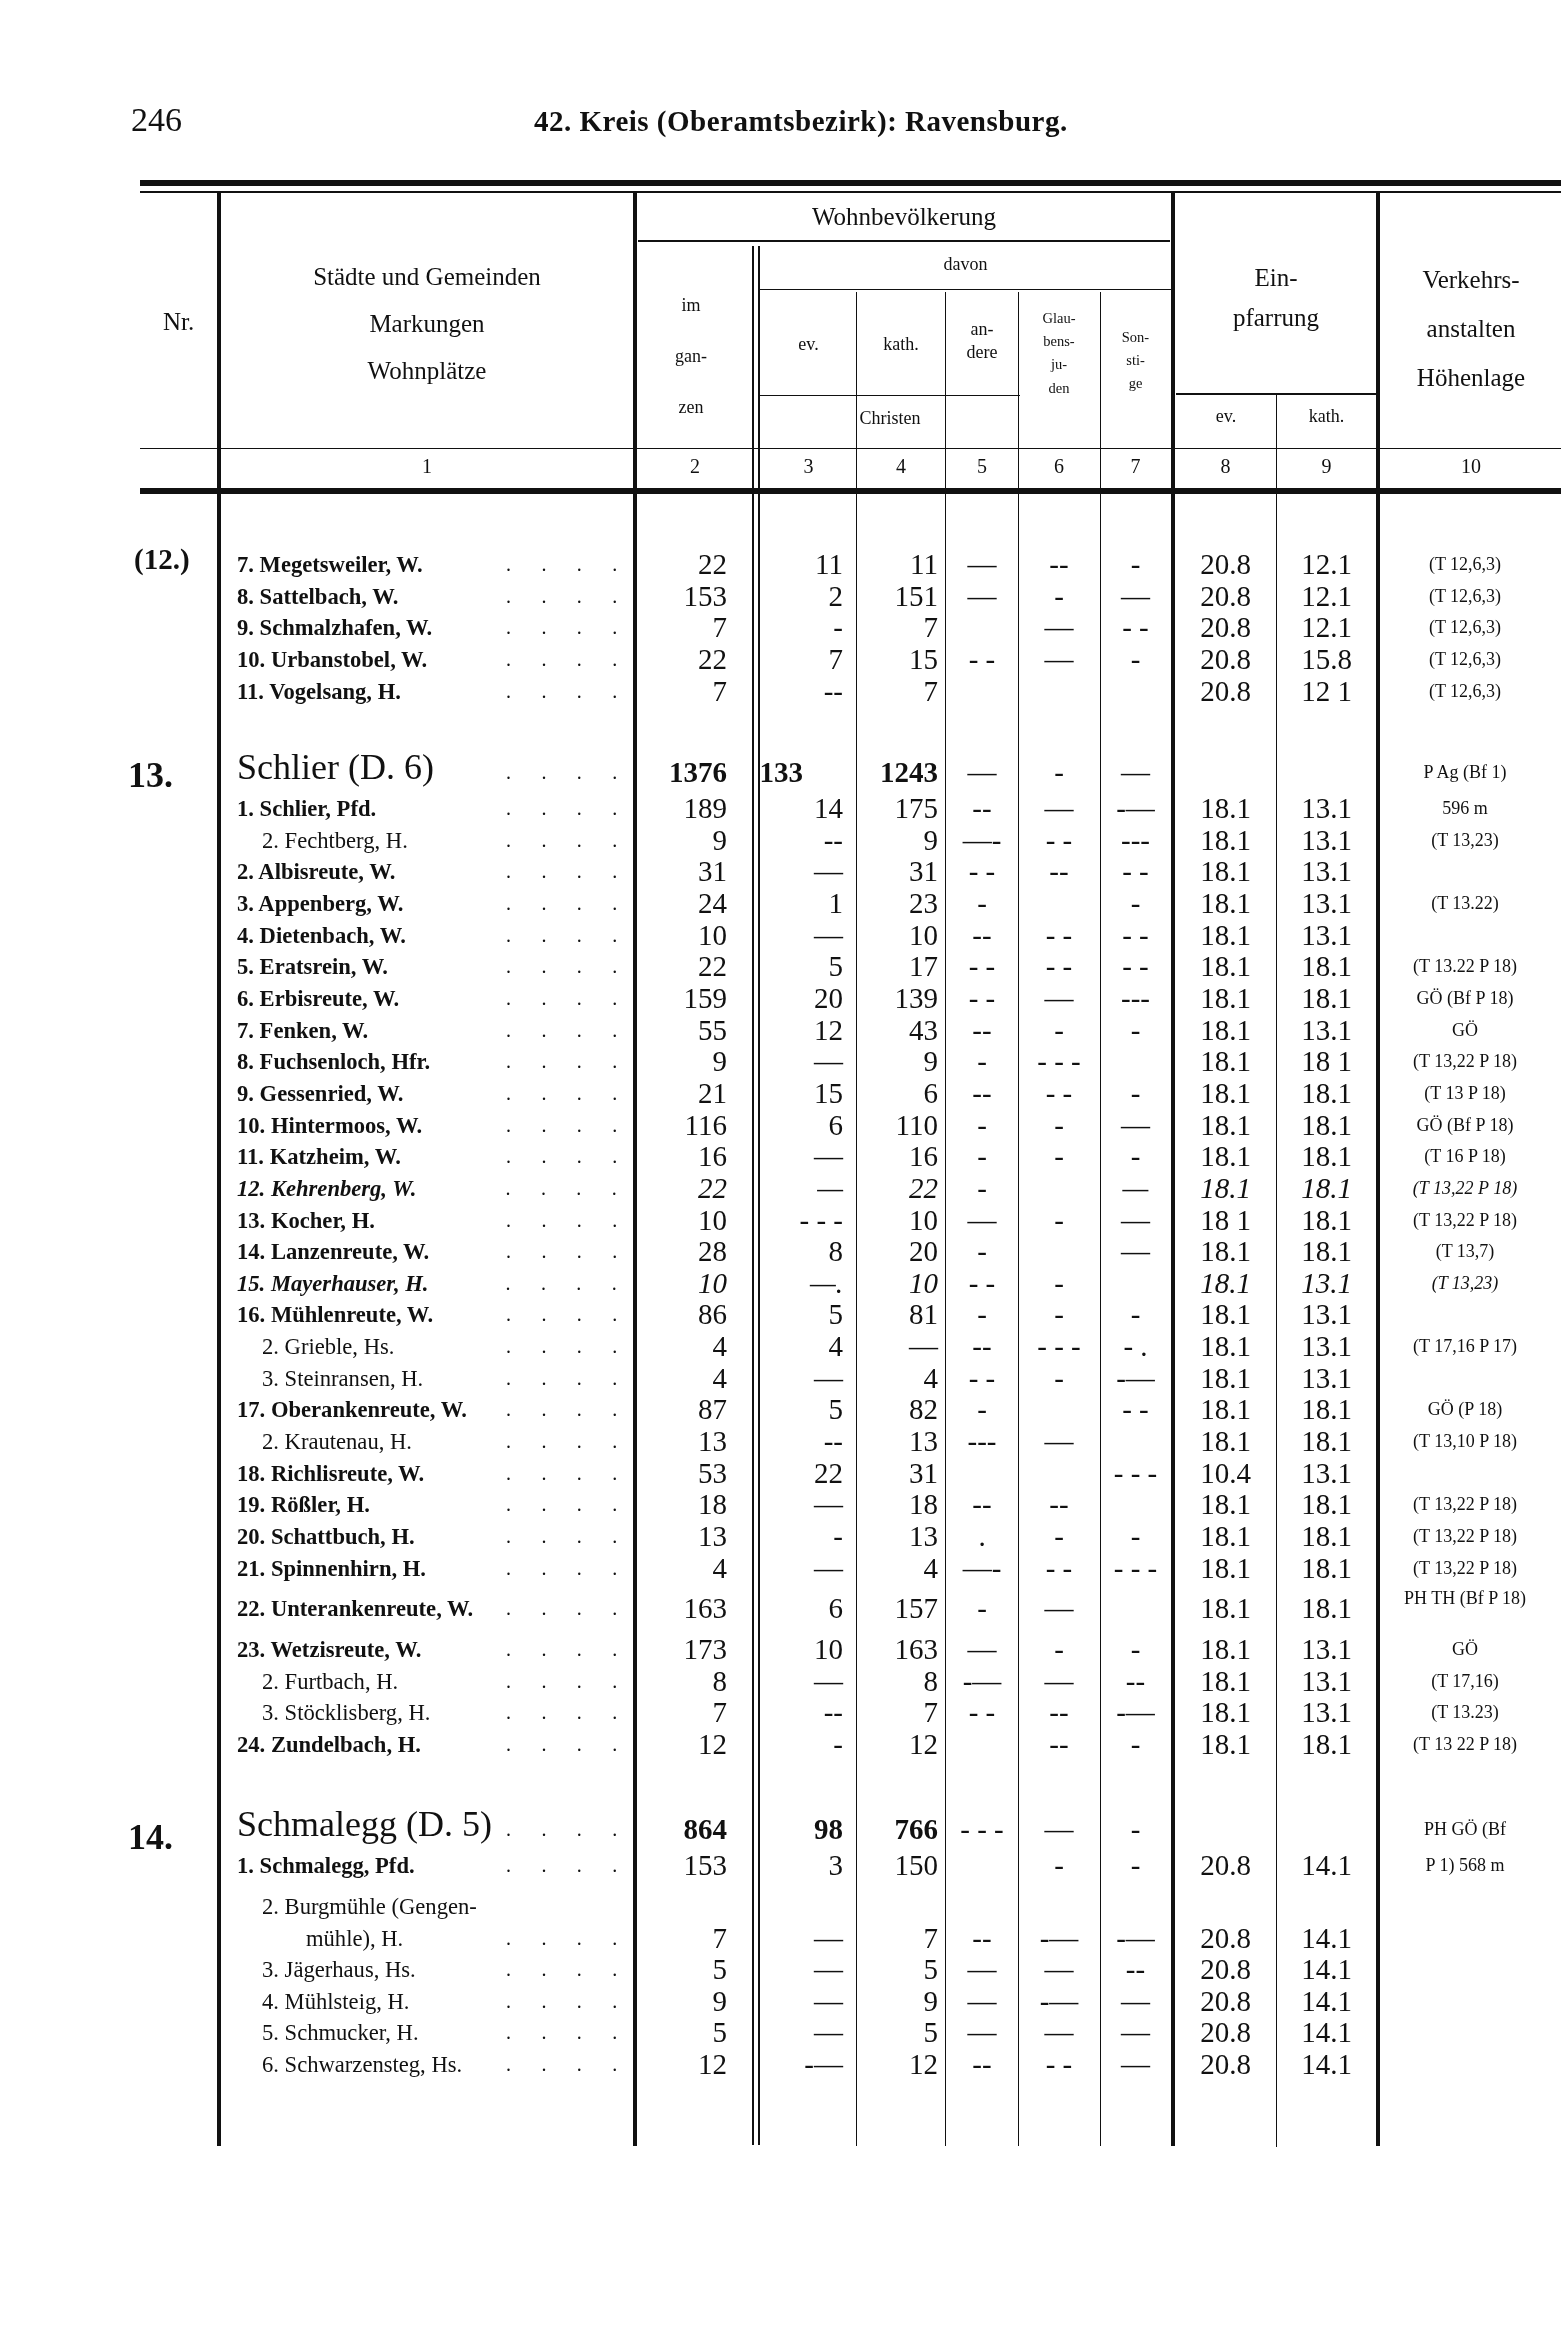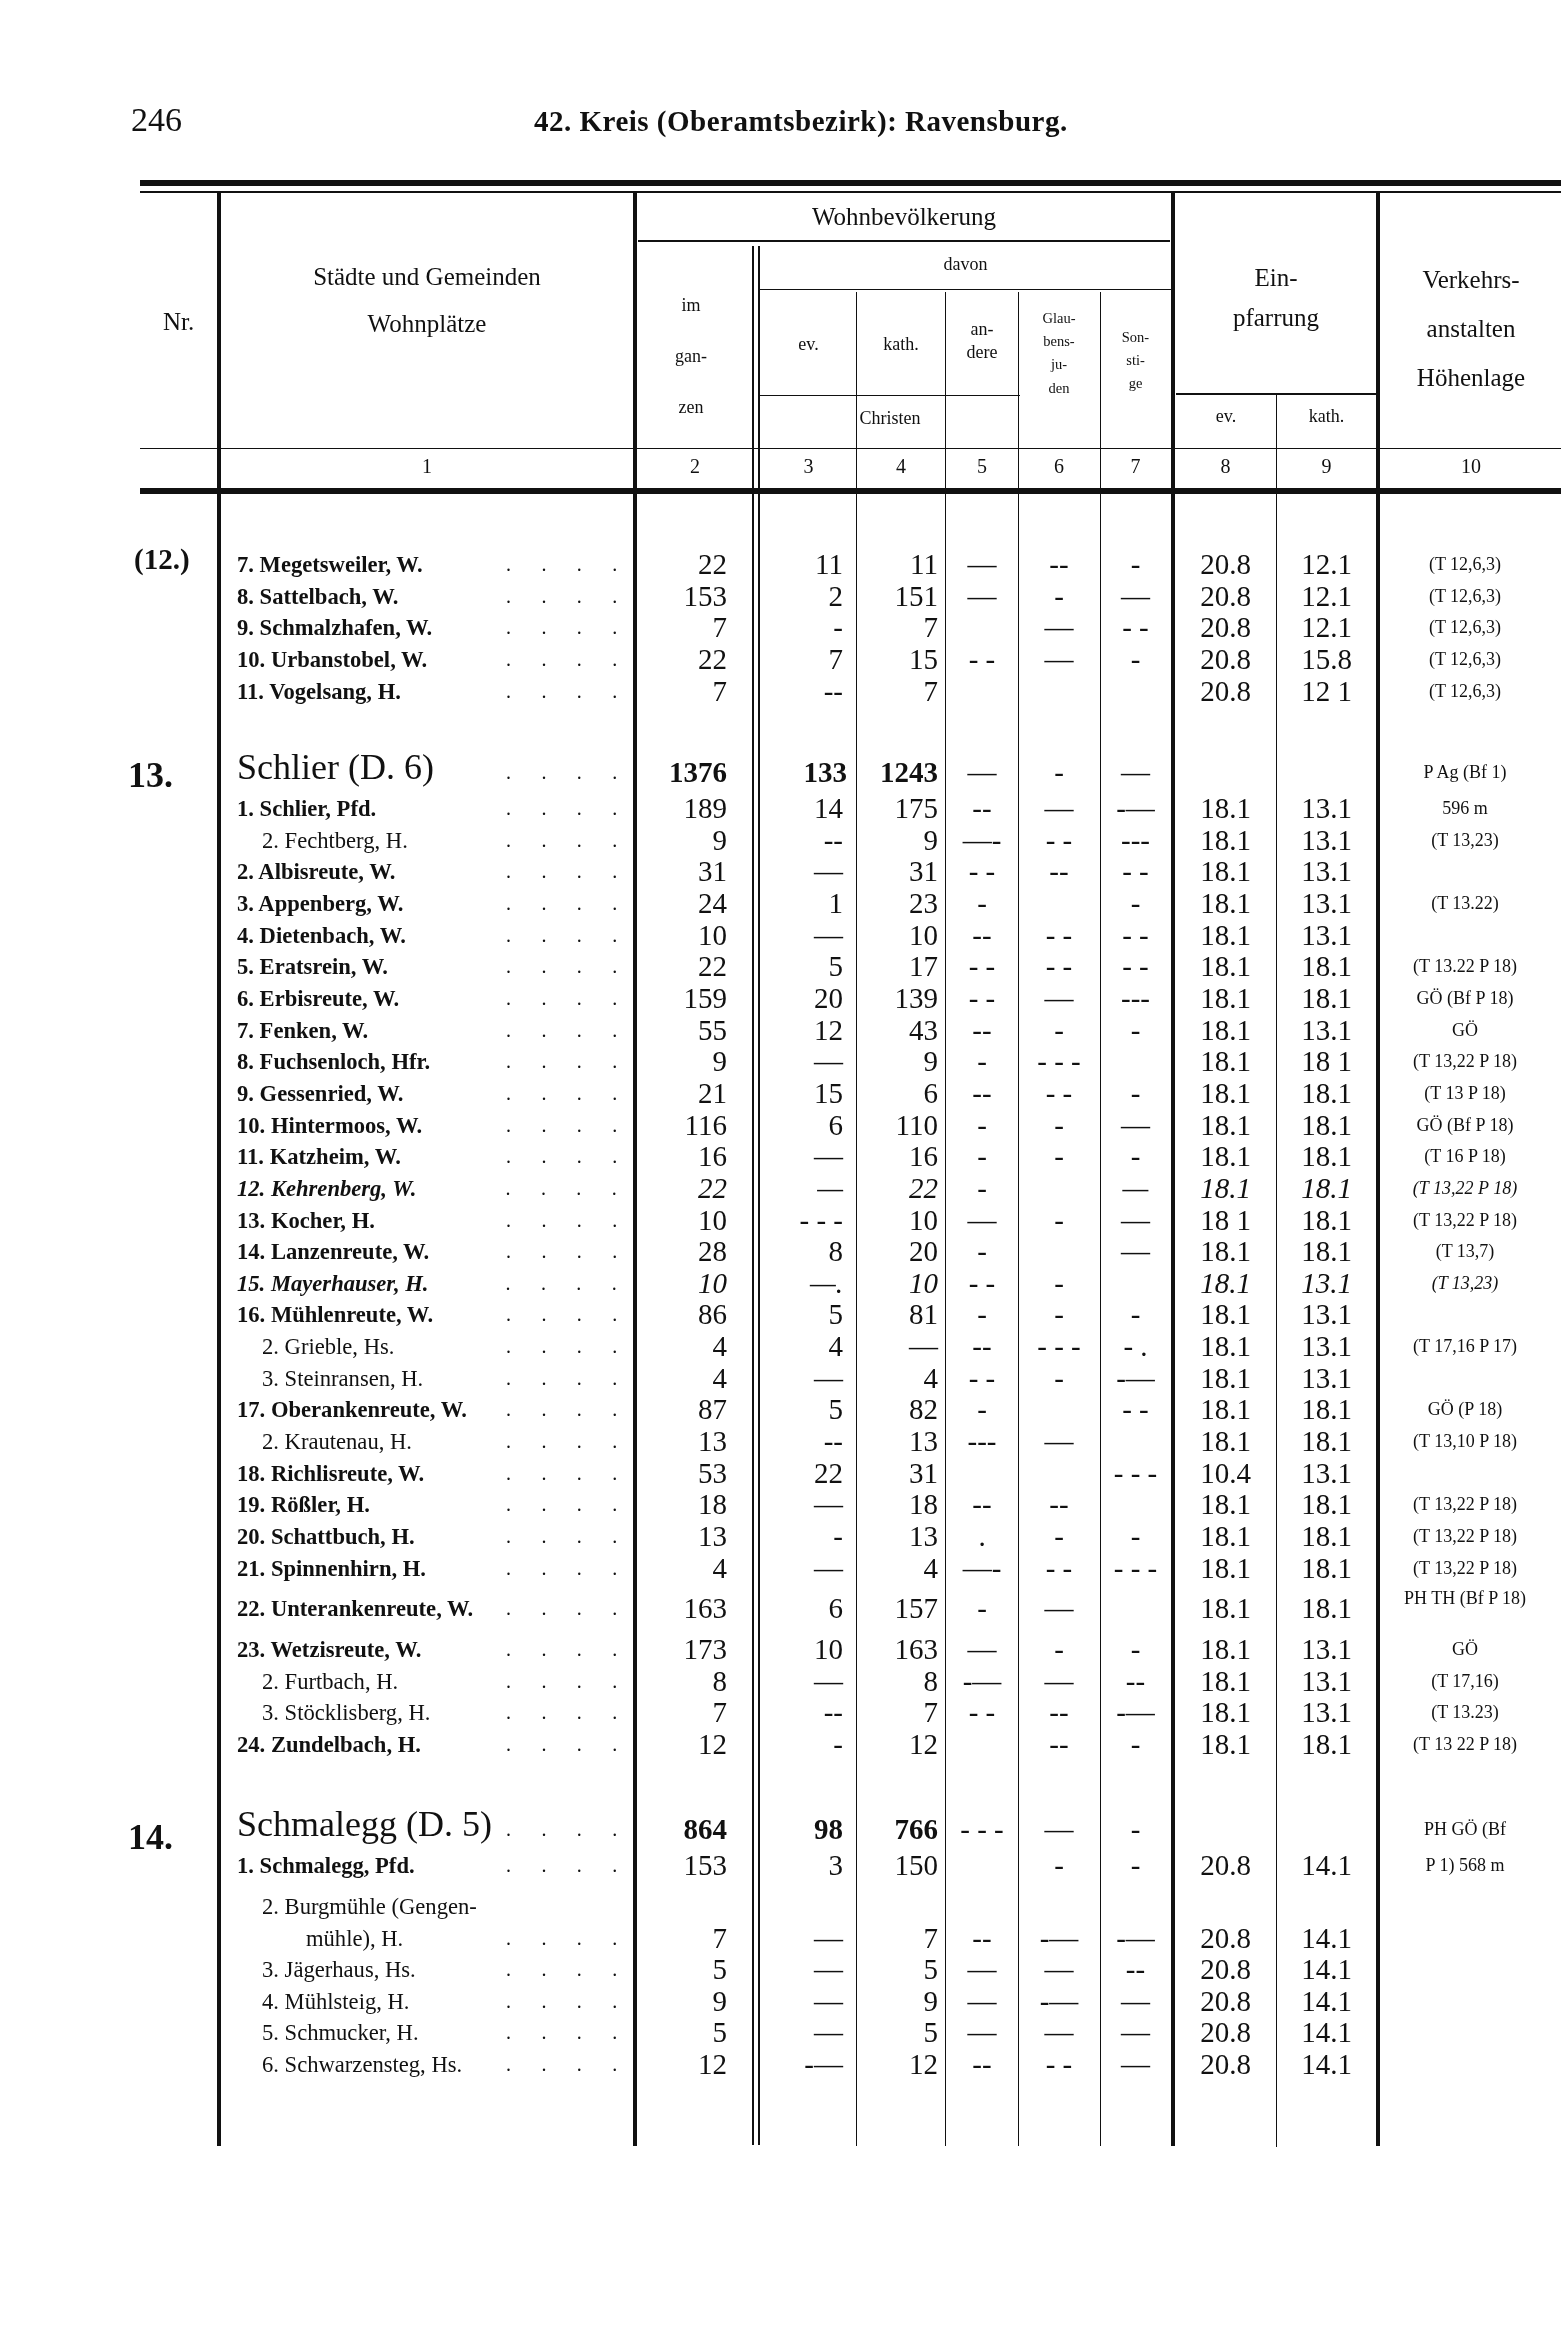--- a/index.html
+++ b/index.html
@@ -56,20 +56,21 @@
 
 <div class="rule" style="left:638px;top:240px;width:532px;height:1.8px;"></div>
 <div class="rule" style="left:760px;top:289px;width:411px;height:0.9px;"></div>
 <div class="rule" style="left:760px;top:395px;width:260px;height:0.9px;"></div>
 <div class="rule" style="left:1176px;top:393px;width:201px;height:1.8px;"></div>
 <div class="rule" style="left:140px;top:448px;width:1421px;height:0.9px;"></div>
 
 <div class="hdr med" style="left:140px;top:306px;width:77px;">Nr.</div>
 <div class="hdr med" style="left:221px;top:253px;width:412px;line-height:47px;">
   <div>Städte und Gemeinden</div>
+  <div>Markungen</div>
   <div>Wohnplätze</div>
 </div>
 <div class="hdr med" style="left:638px;top:201px;width:532px;">Wohnbevölkerung</div>
 <div class="hdr small" style="left:638px;top:280px;width:106px;line-height:51px;">
   <div>im</div>
   <div>gan-</div>
   <div>zen</div>
 </div>
 <div class="hdr small" style="left:760px;top:253px;width:411px;">davon</div>
 <div class="hdr small" style="left:760px;top:333px;width:97px;">ev.</div>
@@ -180,21 +181,21 @@
       <div class="cell c" style="left: 1019px; width: 80px;"></div>
       <div class="cell c" style="left: 1100px; width: 71px;"></div>
       <div class="cell c" style="left: 1175px; width: 101px;">20.8</div>
       <div class="cell c" style="left: 1277px; width: 99px;">12 1</div>
       <div class="cell verk">(T 12,6,3)</div>
     </div>
     <div class="row" style="top: 756px;">
       <div class="cell name big" style="top: -5.4px;">Schlier (D. 6)</div>
       <div class="cell" style="left: 506px; font-size: 20px; letter-spacing: 12.7px;">. . . .</div>
       <div class="cell r num-bold" style="left: 637px; width: 90px;">1376</div>
-      <div class="cell r num-bold" style="left: 764px; width: 83px;">133</div>
+      <div class="cell r num-bold" style="left: 720px; width: 83px;">133</div>
       <div class="cell r num-bold" style="left: 857px; width: 81px;">1243</div>
       <div class="cell c" style="left: 946px; width: 72px;">—</div>
       <div class="cell c" style="left: 1019px; width: 80px;">-</div>
       <div class="cell c" style="left: 1100px; width: 71px;">—</div>
       <div class="cell c" style="left: 1175px; width: 101px;"></div>
       <div class="cell c" style="left: 1277px; width: 99px;"></div>
       <div class="cell verk">P Ag (Bf 1)</div>
     </div>
     <div class="row" style="top: 792px;">
       <div class="cell name">1. Schlier, Pfd.</div>

